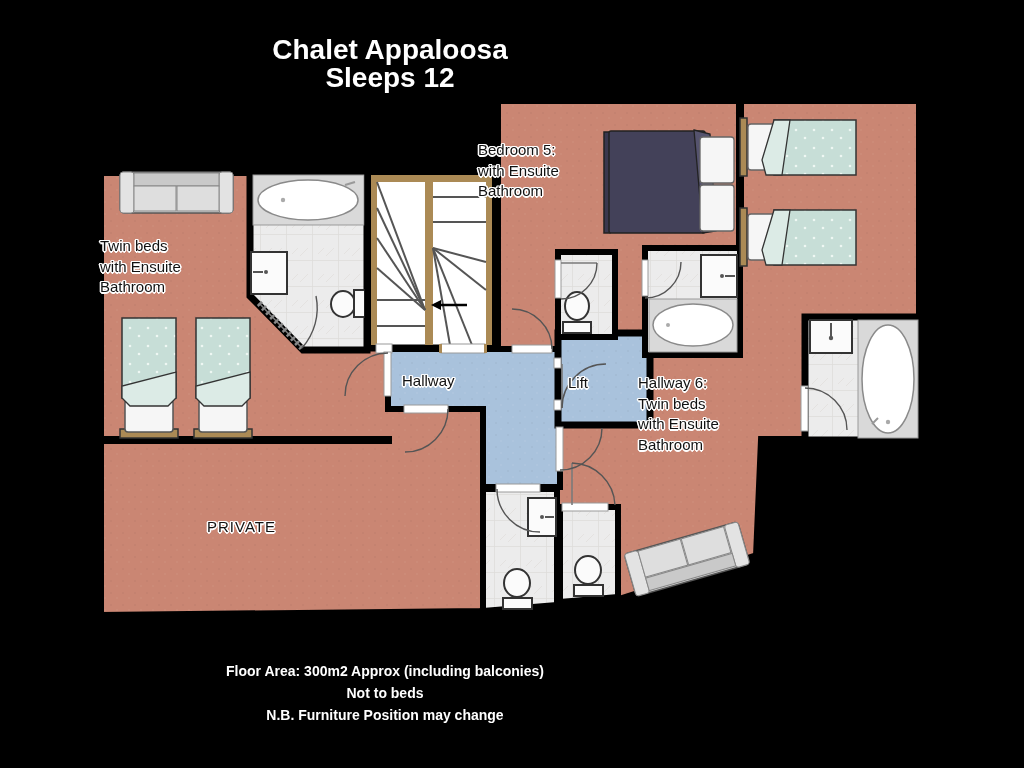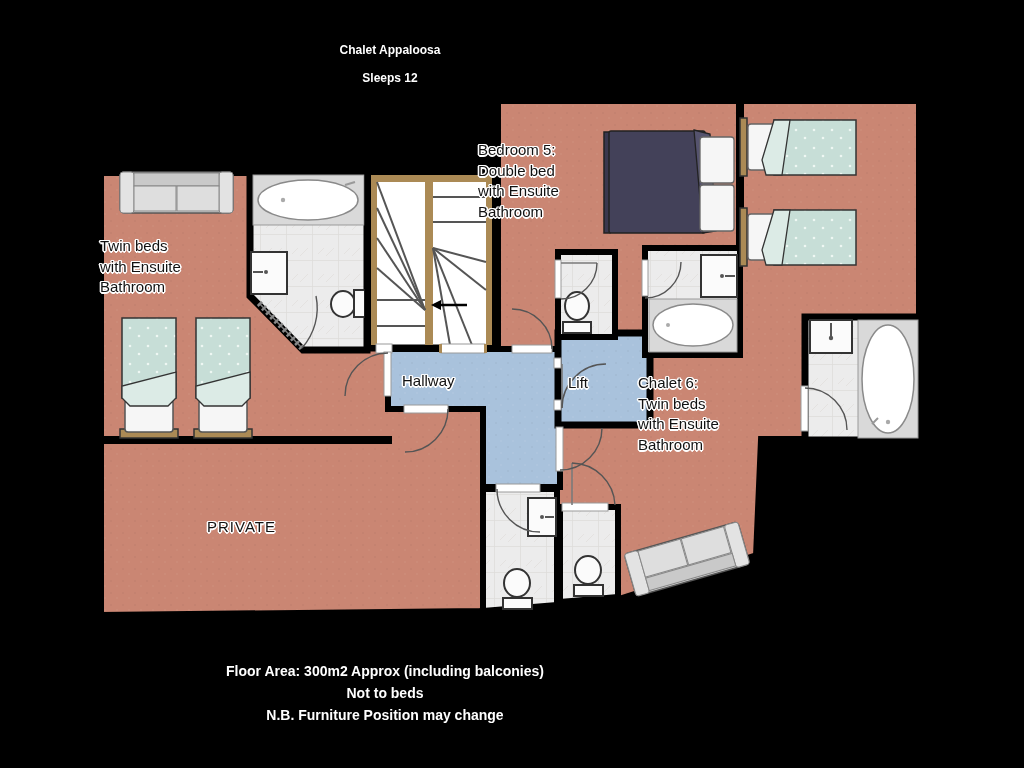--- a/index.html
+++ b/index.html
@@ -15,21 +15,21 @@
   .fixt{fill:#fbfbfb;stroke:#333;stroke-width:2;}
   .tub{fill:#ffffff;stroke:#8a8a8a;stroke-width:1.5;}
   .wood{fill:var(--wood_tan);}
   
   .lbl{position:absolute;color:var(--text_dark);font-size:15px;line-height:20.5px;
        text-shadow:-1.5px 0 0 #fff,1.5px 0 0 #fff,0 -1.5px 0 #fff,0 1.5px 0 #fff,
                    -1px -1px 0 #fff,1px -1px 0 #fff,-1px 1px 0 #fff,1px 1px 0 #fff;}
   .lbl-light{position:absolute;text-align:center;color:var(--text_light);font-weight:bold;
        text-shadow:-1.5px 0 0 #000,1.5px 0 0 #000,0 -1.5px 0 #000,0 1.5px 0 #000,
                    -1px -1px 0 #000,1px -1px 0 #000,-1px 1px 0 #000,1px 1px 0 #000;}
-  #title-block{left:240px;top:36px;width:300px;font-size:12px;line-height:28px;}
+  #title-block{left:240px;top:36px;width:300px;font-size:28px;line-height:28px;}
   #footer-block{left:135px;top:660px;width:500px;font-size:14px;line-height:22px;}
   #lbl-bedroom4{left:100px;top:236px;width:160px;}
   #lbl-bedroom5{left:478px;top:140px;width:160px;}
   #lbl-bedroom6{left:638px;top:373px;width:160px;}
   #lbl-hallway{left:402px;top:371px;width:120px;}
   #lbl-lift{left:568px;top:373px;width:80px;}
   #lbl-private{left:207px;top:517px;width:140px;letter-spacing:1px;}
 </style>
 </head>
 <body>
@@ -245,27 +245,26 @@
 </div>
 
 <div id="lbl-bedroom4" class="lbl">
   <div>Twin beds</div>
   <div>with Ensuite</div>
   <div>Bathroom</div>
 </div>
 
 <div id="lbl-bedroom5" class="lbl">
   <div>Bedroom 5:</div>
-  <div>Double bed</div>
   <div>with Ensuite</div>
   <div>Bathroom</div>
 </div>
 
 <div id="lbl-bedroom6" class="lbl">
-  <div>Chalet 6:</div>
+  <div>Hallway 6:</div>
   <div>Twin beds</div>
   <div>with Ensuite</div>
   <div>Bathroom</div>
 </div>
 
 <div id="lbl-hallway" class="lbl">Hallway</div>
 <div id="lbl-lift" class="lbl">Lift</div>
 <div id="lbl-private" class="lbl">PRIVATE</div>
 
 <div id="footer-block" class="lbl-light">

